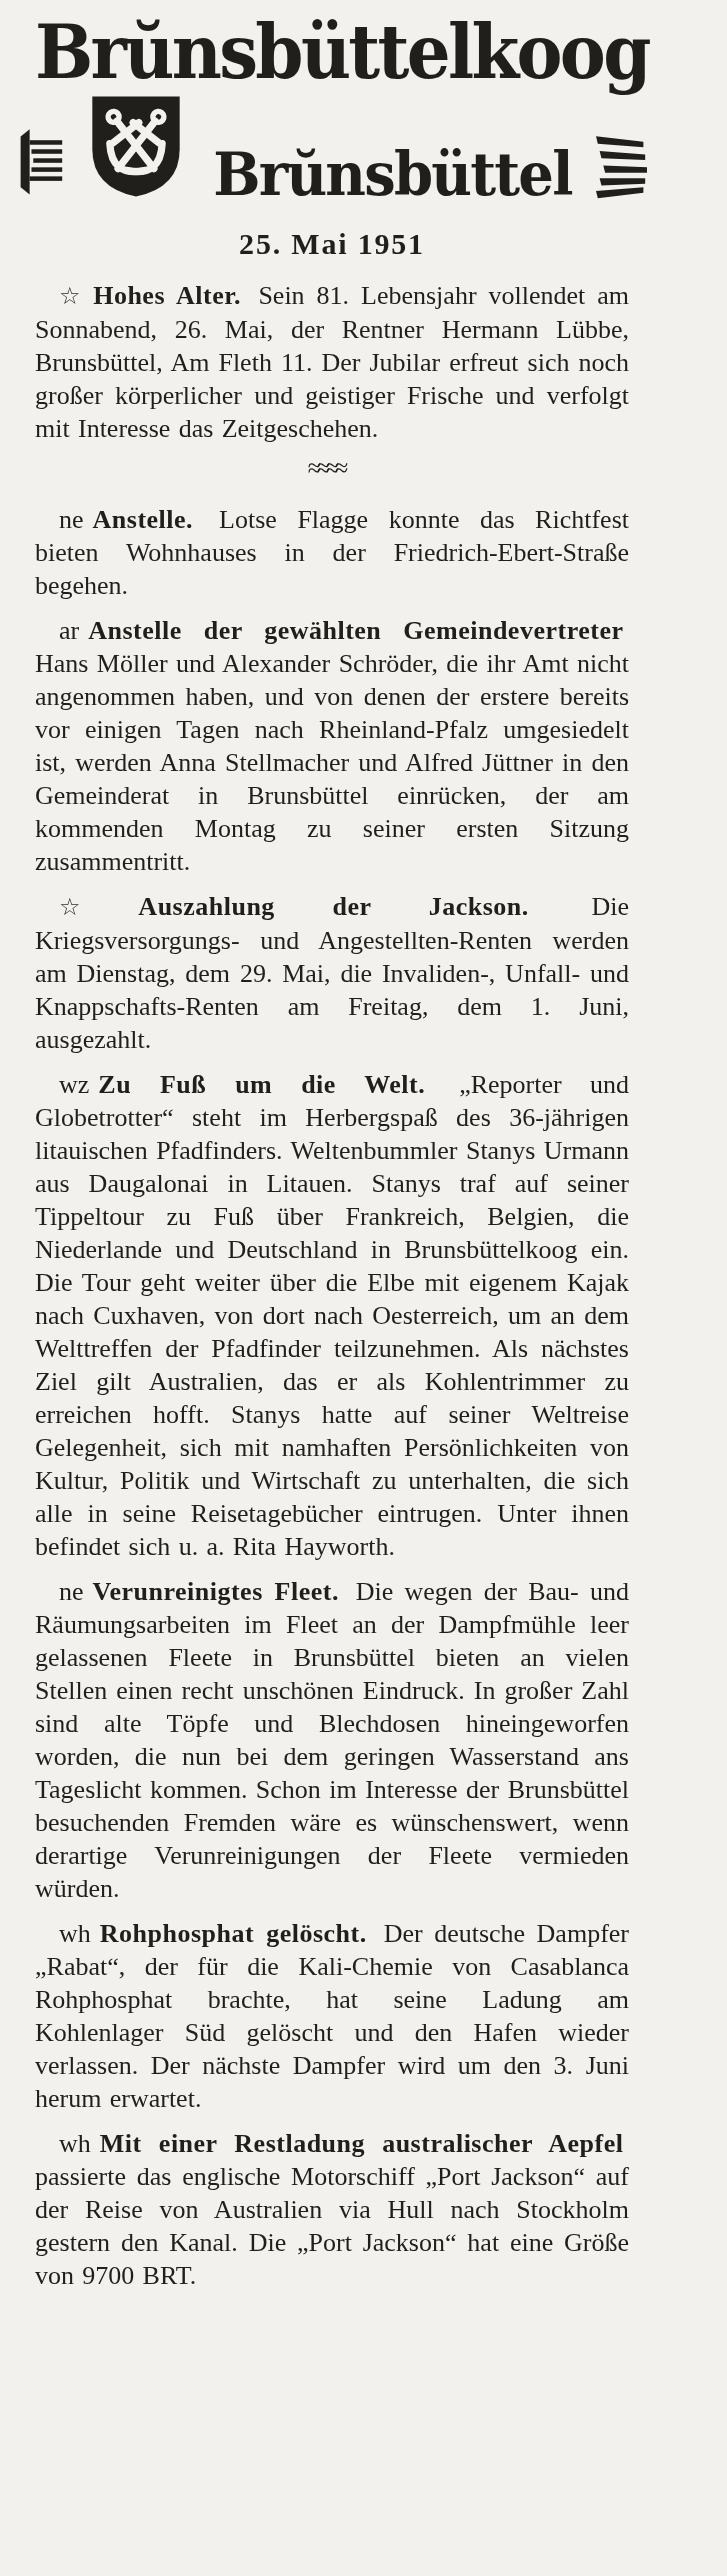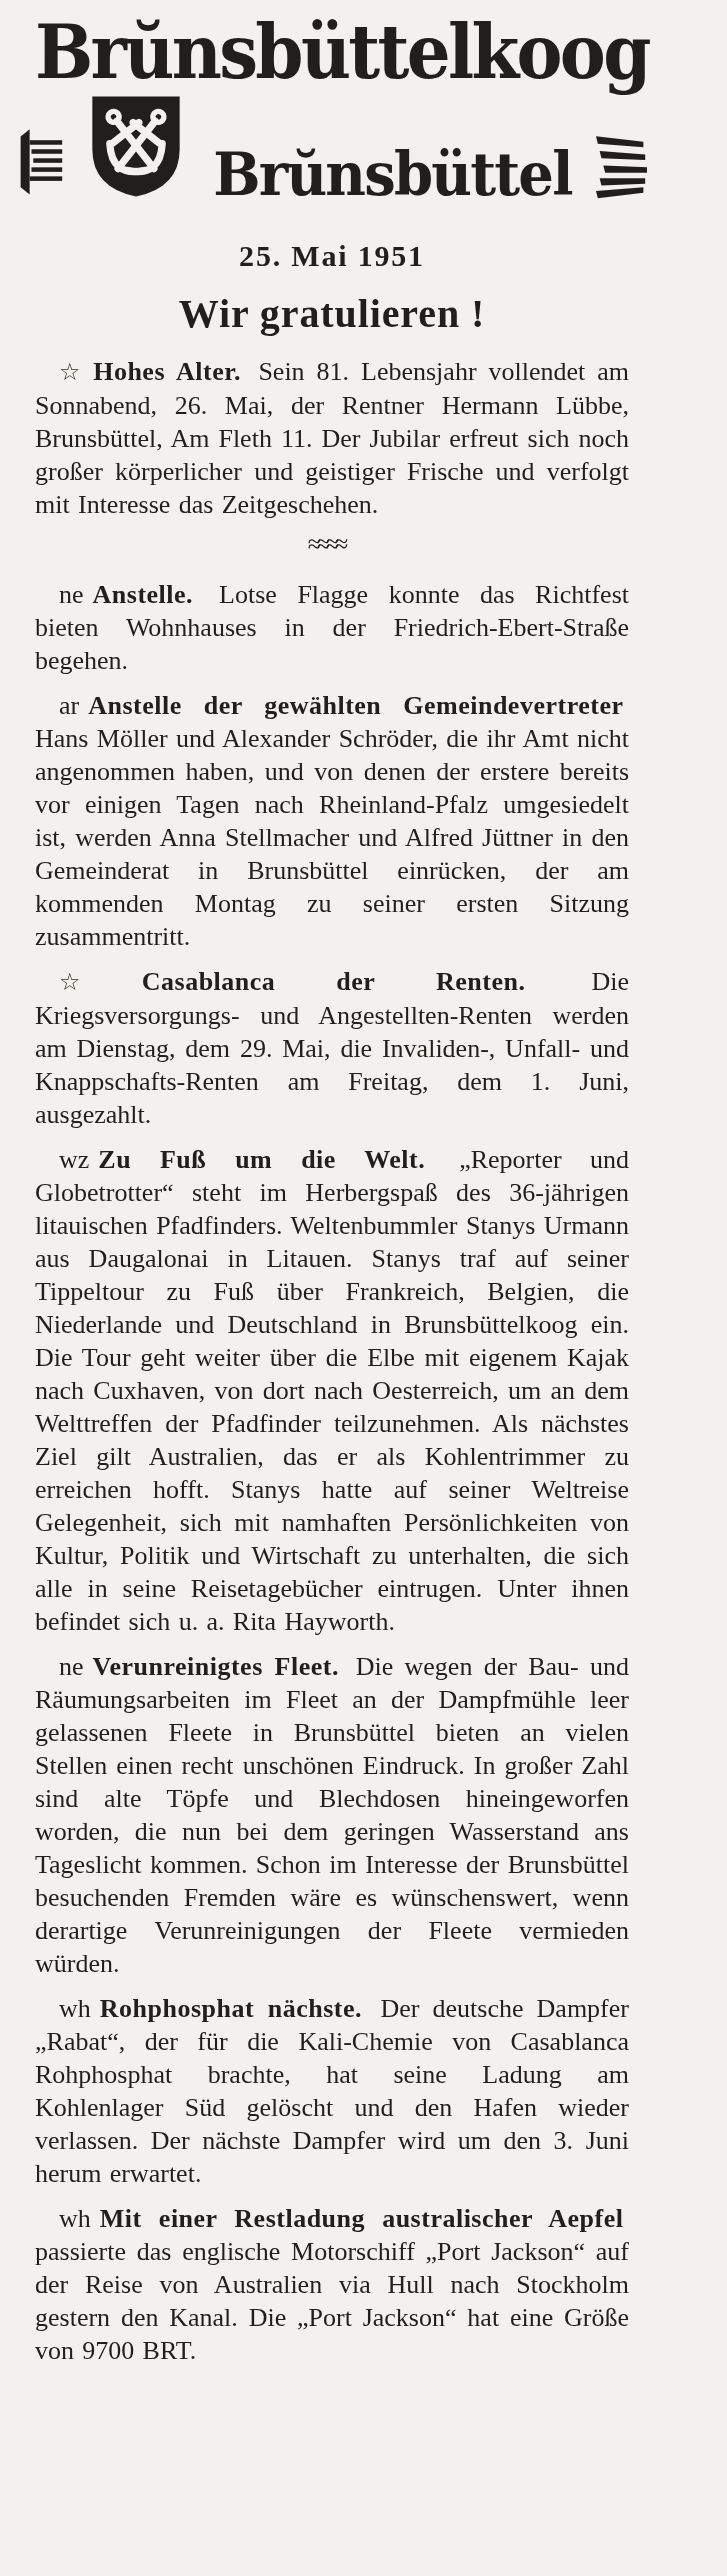--- a/index.html
+++ b/index.html
@@ -41,21 +41,21 @@
     font-size: 56px;
     letter-spacing: -1.8px;
     transform: scaleY(1.08);
     white-space: nowrap;
     margin: 0 3.6px;
   }
   .flourish { flex: 0 0 auto; }
   .shield { flex: 0 0 auto; margin-right: 1.8px; }
 
   .dateline {
-    margin-top: 33px;
+    margin-top: 21px;
     text-align: center;
     font-weight: 700;
     font-size: 30px;
     letter-spacing: 1.8px;
   }
   .headline {
     margin-top: 16.4px;
     text-align: center;
     font-weight: 700;
     font-size: 40px;
@@ -146,37 +146,36 @@
           <polygon points="8,40 56,42 56,48 10,48" fill="#211f1c"></polygon>
           <polygon points="4,54 54,54 54,60 6,62" fill="#211f1c"></polygon>
           <polygon points="0,68 52,64 52,70 2,76" fill="#211f1c"></polygon>
         </svg>
       </span>
     </div>
   </div>
 
   <div class="dateline">25. Mai 1951</div>
 
-  <div class="headline">Wir gratulieren !</div>
 
   <div class="articles">
 
     <p class="article"><span class="mk star">☆</span><b class="lead">Hohes Alter.</b> <span>Sein 81. Lebensjahr vollendet am Sonnabend, 26. Mai, der Rentner Hermann Lübbe, Brunsbüttel, Am Fleth 11. Der Jubilar erfreut sich noch großer körperlicher und geistiger Frische und verfolgt mit Interesse das Zeitgeschehen.</span></p>
 
     <div class="separator">≈≈≈≈</div>
 
     <p class="article"><span class="mk">ne</span><b class="lead">Anstelle.</b> <span>Lotse Flagge konnte das Richtfest bieten Wohnhauses in der Friedrich-Ebert-Straße begehen.</span></p>
 
     <p class="article"><span class="mk">ar</span><b class="lead">Anstelle der gewählten Gemeindevertreter</b> <span>Hans Möller und Alexander Schröder, die ihr Amt nicht angenommen haben, und von denen der erstere bereits vor einigen Tagen nach Rheinland-Pfalz umgesiedelt ist, werden Anna Stellmacher und Alfred Jüttner in den Gemeinderat in Brunsbüttel einrücken, der am kommenden Montag zu seiner ersten Sitzung zusammentritt.</span></p>
 
-    <p class="article"><span class="mk star">☆</span><b class="lead">Casablanca der Renten.</b> <span>Die Kriegsversorgungs- und Angestellten-Renten werden am Dienstag, dem 29. Mai, die Invaliden-, Unfall- und Knappschafts-Renten am Freitag, dem 1. Juni, ausgezahlt.</span></p>
+    <p class="article"><span class="mk star">☆</span><b class="lead">Auszahlung der Jackson.</b> <span>Die Kriegsversorgungs- und Angestellten-Renten werden am Dienstag, dem 29. Mai, die Invaliden-, Unfall- und Knappschafts-Renten am Freitag, dem 1. Juni, ausgezahlt.</span></p>
 
     <p class="article"><span class="mk">wz</span><b class="lead">Zu Fuß um die Welt.</b> <span>„Reporter und Globetrotter“ steht im Herbergspaß des 36-jährigen litauischen Pfadfinders. Weltenbummler Stanys Urmann aus Daugalonai in Litauen. Stanys traf auf seiner Tippeltour zu Fuß über Frankreich, Belgien, die Niederlande und Deutschland in Brunsbüttelkoog ein. Die Tour geht weiter über die Elbe mit eigenem Kajak nach Cuxhaven, von dort nach Oesterreich, um an dem Welttreffen der Pfadfinder teilzunehmen. Als nächstes Ziel gilt Australien, das er als Kohlentrimmer zu erreichen hofft. Stanys hatte auf seiner Weltreise Gelegenheit, sich mit namhaften Persönlichkeiten von Kultur, Politik und Wirtschaft zu unterhalten, die sich alle in seine Reisetagebücher eintrugen. Unter ihnen befindet sich u. a. Rita Hayworth.</span></p>
 
     <p class="article"><span class="mk">ne</span><b class="lead">Verunreinigtes Fleet.</b> <span>Die wegen der Bau- und Räumungsarbeiten im Fleet an der Dampfmühle leer gelassenen Fleete in Brunsbüttel bieten an vielen Stellen einen recht unschönen Eindruck. In großer Zahl sind alte Töpfe und Blechdosen hineingeworfen worden, die nun bei dem geringen Wasserstand ans Tageslicht kommen. Schon im Interesse der Brunsbüttel besuchenden Fremden wäre es wünschenswert, wenn derartige Verunreinigungen der Fleete vermieden würden.</span></p>
 
-    <p class="article"><span class="mk">wh</span><b class="lead">Rohphosphat nächste.</b> <span>Der deutsche Dampfer „Rabat“, der für die Kali-Chemie von Casablanca Rohphosphat brachte, hat seine Ladung am Kohlenlager Süd gelöscht und den Hafen wieder verlassen. Der nächste Dampfer wird um den 3. Juni herum erwartet.</span></p>
+    <p class="article"><span class="mk">wh</span><b class="lead">Rohphosphat gelöscht.</b> <span>Der deutsche Dampfer „Rabat“, der für die Kali-Chemie von Casablanca Rohphosphat brachte, hat seine Ladung am Kohlenlager Süd gelöscht und den Hafen wieder verlassen. Der nächste Dampfer wird um den 3. Juni herum erwartet.</span></p>
 
     <p class="article"><span class="mk">wh</span><b class="lead">Mit einer Restladung australischer Aepfel</b> <span>passierte das englische Motorschiff „Port Jackson“ auf der Reise von Australien via Hull nach Stockholm gestern den Kanal. Die „Port Jackson“ hat eine Größe von 9700 BRT.</span></p>
 
   </div>
 </div>
 
 
 </body></html>

